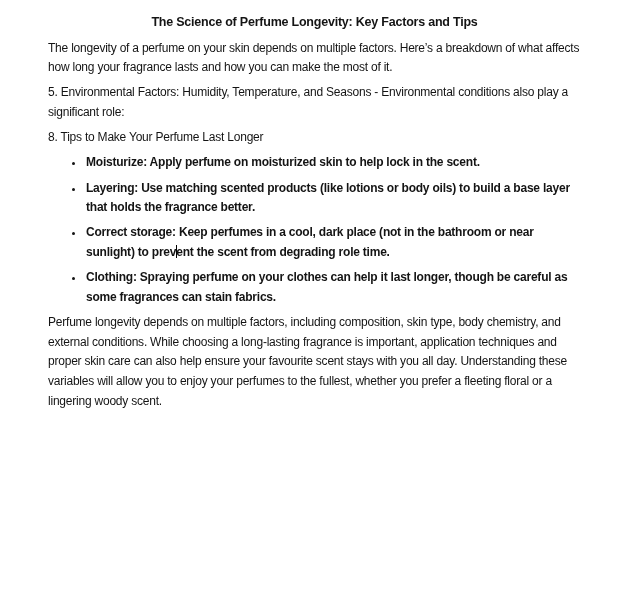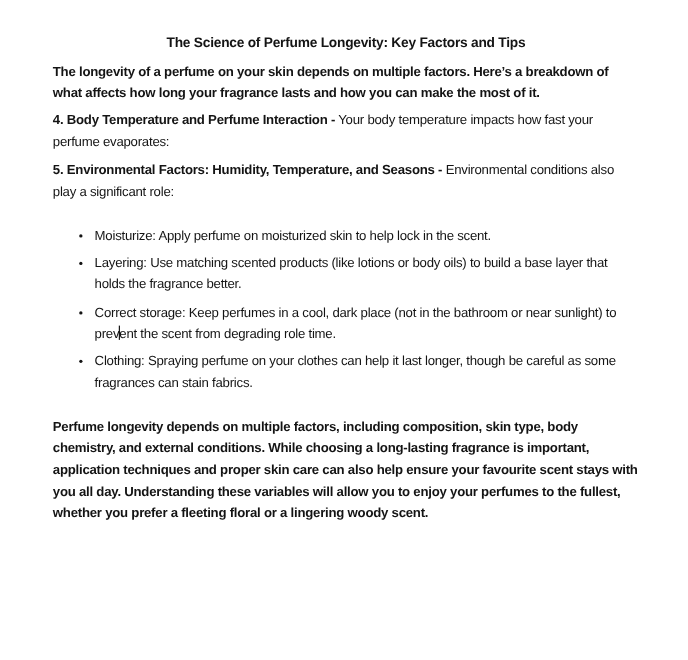--- a/index.html
+++ b/index.html
@@ -11,40 +11,41 @@
     width: 625px;
     height: 600px;
     overflow: hidden;
     font-family: "Liberation Sans", "DejaVu Sans", sans-serif;
     color: #141414;
   }
   .page {
     box-sizing: border-box;
     width: 625px;
     height: 600px;
-    padding: 20px 44px 0 48px;
+    padding: 3px 44px 0 48px;
     font-size: 12px;
     line-height: 1.64;
     letter-spacing: -0.22px;
   }
   .doc-title {
     font-size: 12.5px;
     font-weight: 700;
     text-align: center;
     margin: 9px 0 6px 0;
   }
   p {
     margin: 5.5px 0;
   }
   .b {
-    font-weight: 700;
+    font-weight: 400;
   }
   ul.tips {
-    margin: 20px 0;
+    margin: 5px 0;
     padding-left: 37px;
+    font-weight: bold;
   }
   ul.tips li {
     margin: 5.5px 0;
     padding-left: 1px;
   }
   ul.tips li::marker {
     font-size: 11px;
   }
   .caret {
     display: inline-block;
@@ -60,25 +61,25 @@
 
 <div class="page">
 
   <h1 class="doc-title">The Science of Perfume Longevity: Key Factors and Tips</h1>
 
   <p class="b">The longevity of a perfume on your skin depends on multiple factors. Here’s a breakdown of what affects how long your fragrance lasts and how you can make the most of it.</p>
 
 
 
 
-  <p><span class="b">4. Body Temperature and Perfume Interaction -</span><span> Your body temperature impacts how fast your perfume evaporates:</span></p>
 
 
   <p><span class="b">5. Environmental Factors: Humidity, Temperature, and Seasons -</span><span> Environmental conditions also play a significant role:</span></p>
 
+  <p class="b">8. Tips to Make Your Perfume Last Longer</p>
 
   <ul class="tips">
     <li><span>Moisturize: Apply perfume on moisturized skin to help lock in the scent.</span></li>
     <li><span>Layering: Use matching scented products (like lotions or body oils) to build a base layer that holds the fragrance better.</span></li>
     <li><span>Correct storage: Keep perfumes in a cool, dark place (not in the bathroom or near sunlight) to prev</span><span class="caret"></span><span>ent the scent from degrading role time.</span></li>
     <li><span>Clothing: Spraying perfume on your clothes can help it last longer, though be careful as some fragrances can stain fabrics.</span></li>
   </ul>
 
   <p class="b">Perfume longevity depends on multiple factors, including composition, skin type, body chemistry, and external conditions. While choosing a long-lasting fragrance is important, application techniques and proper skin care can also help ensure your favourite scent stays with you all day. Understanding these variables will allow you to enjoy your perfumes to the fullest, whether you prefer a fleeting floral or a lingering woody scent.</p>
 

